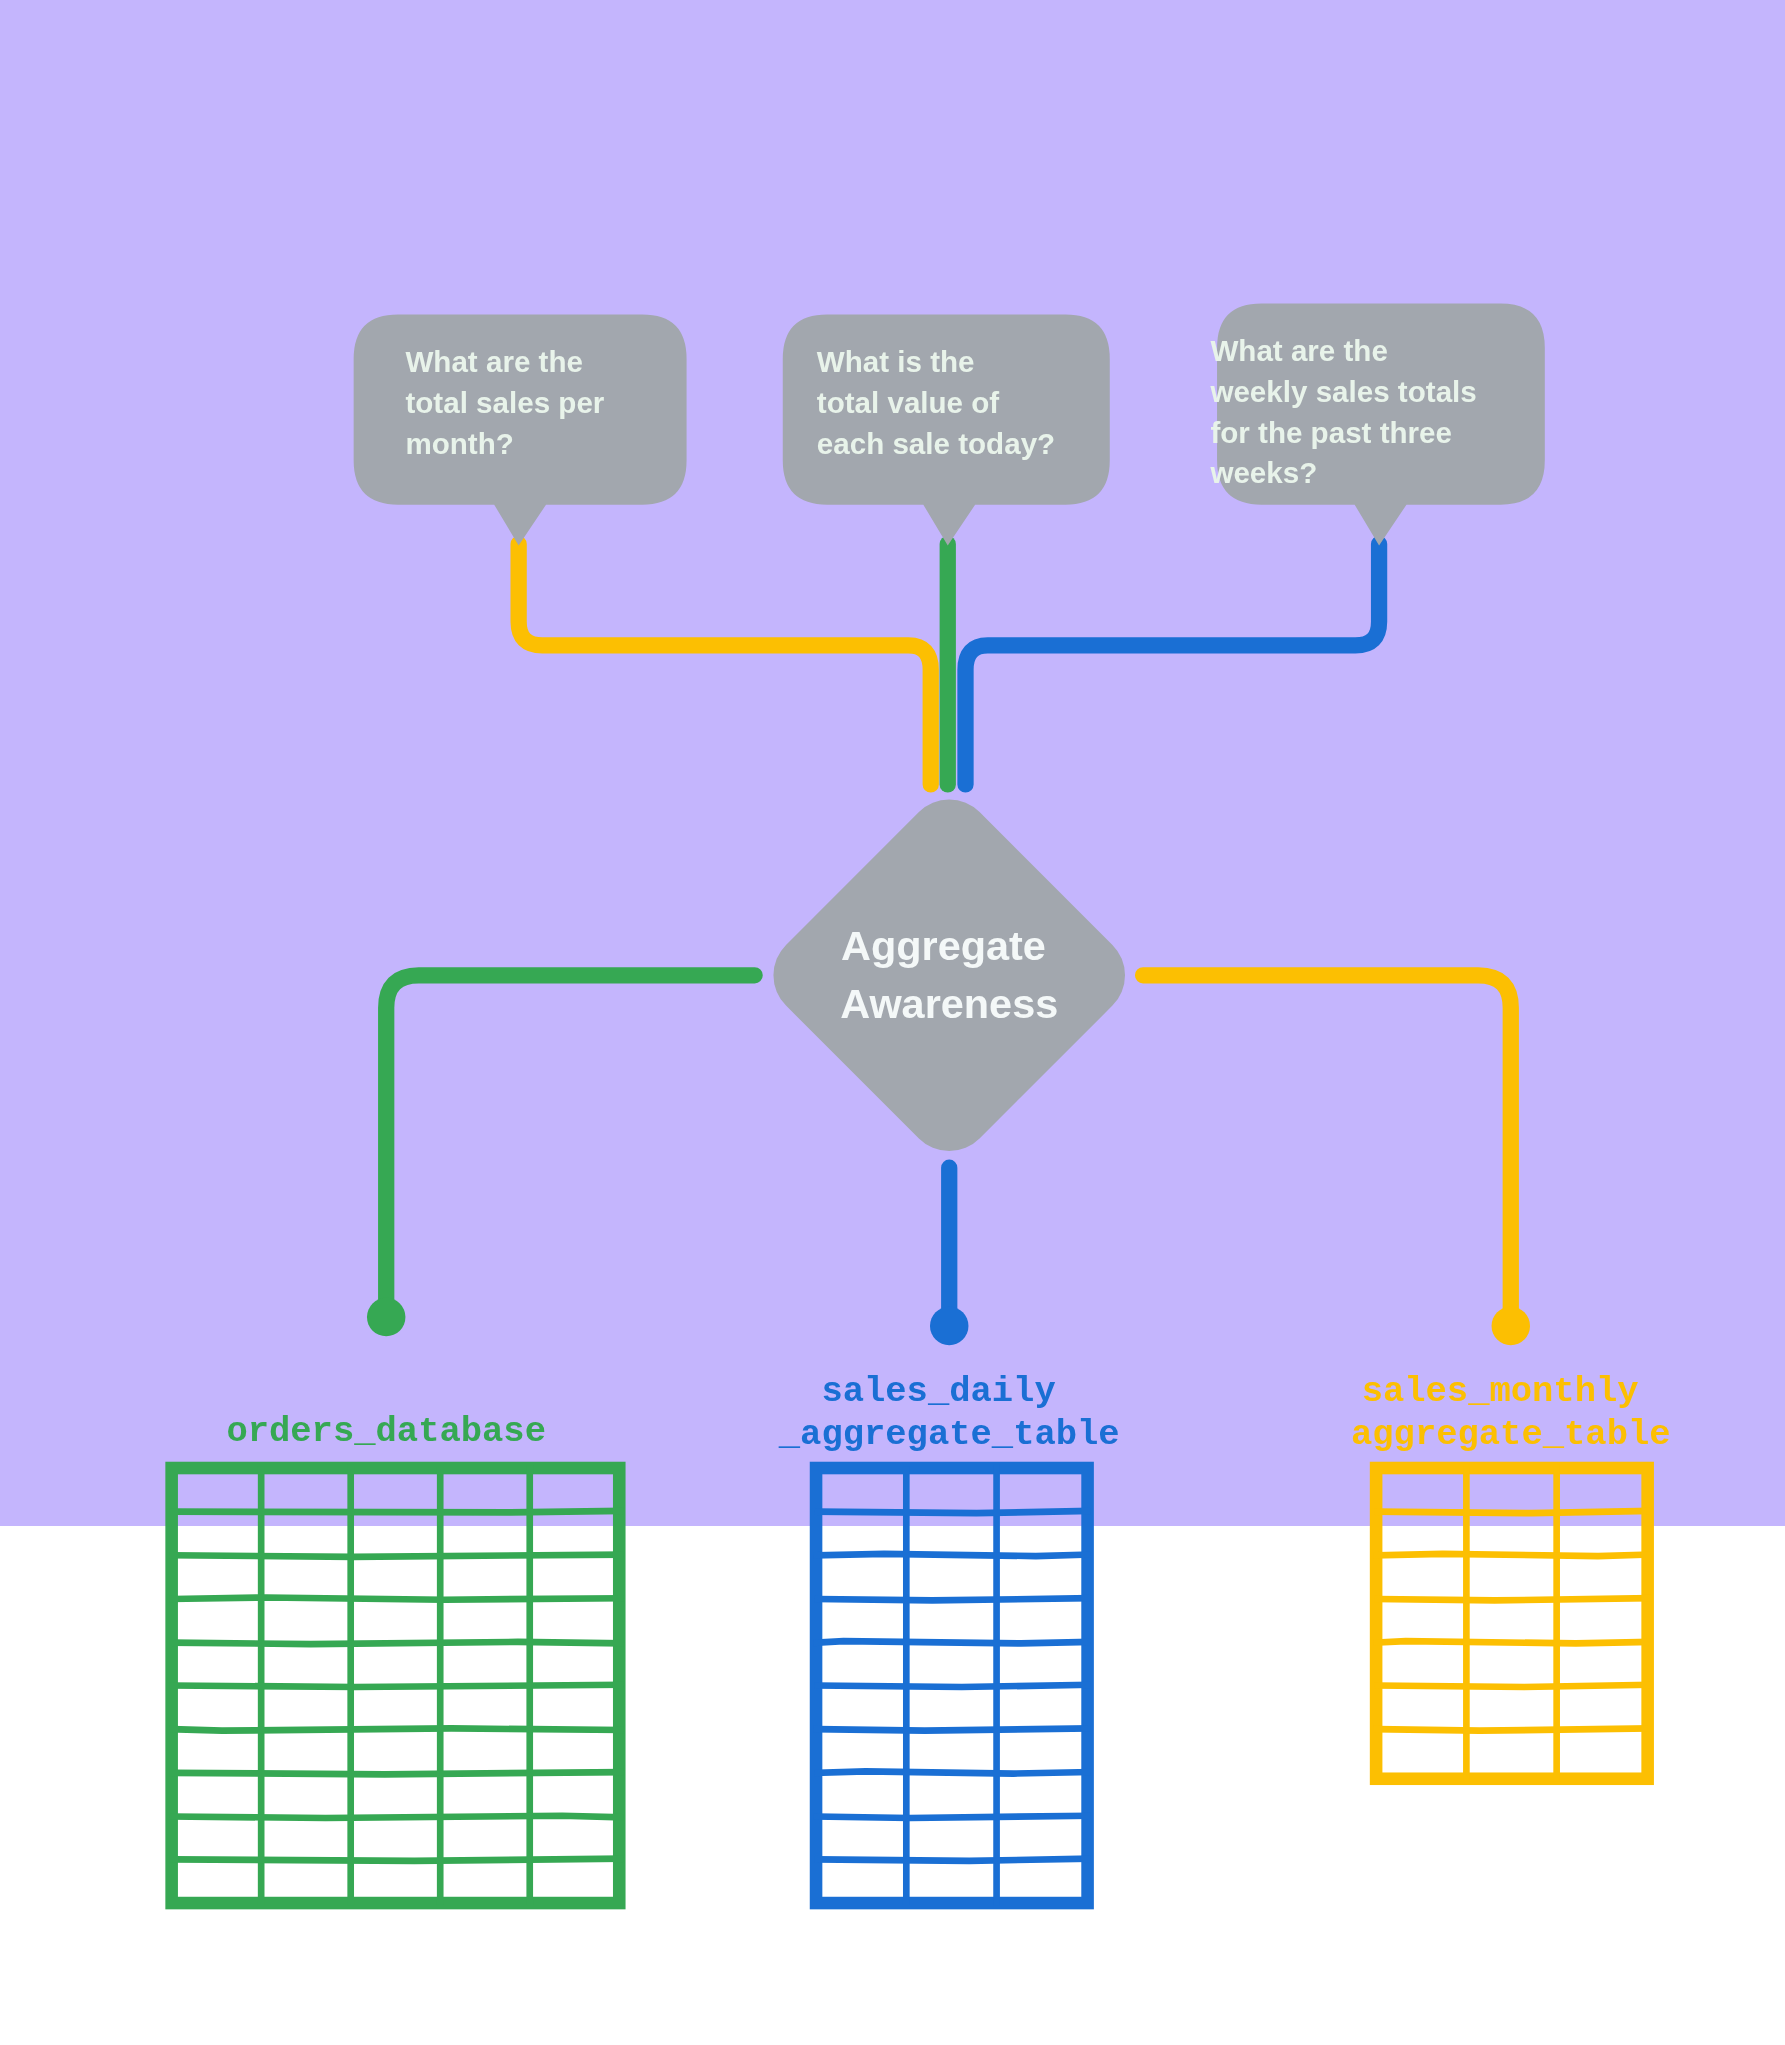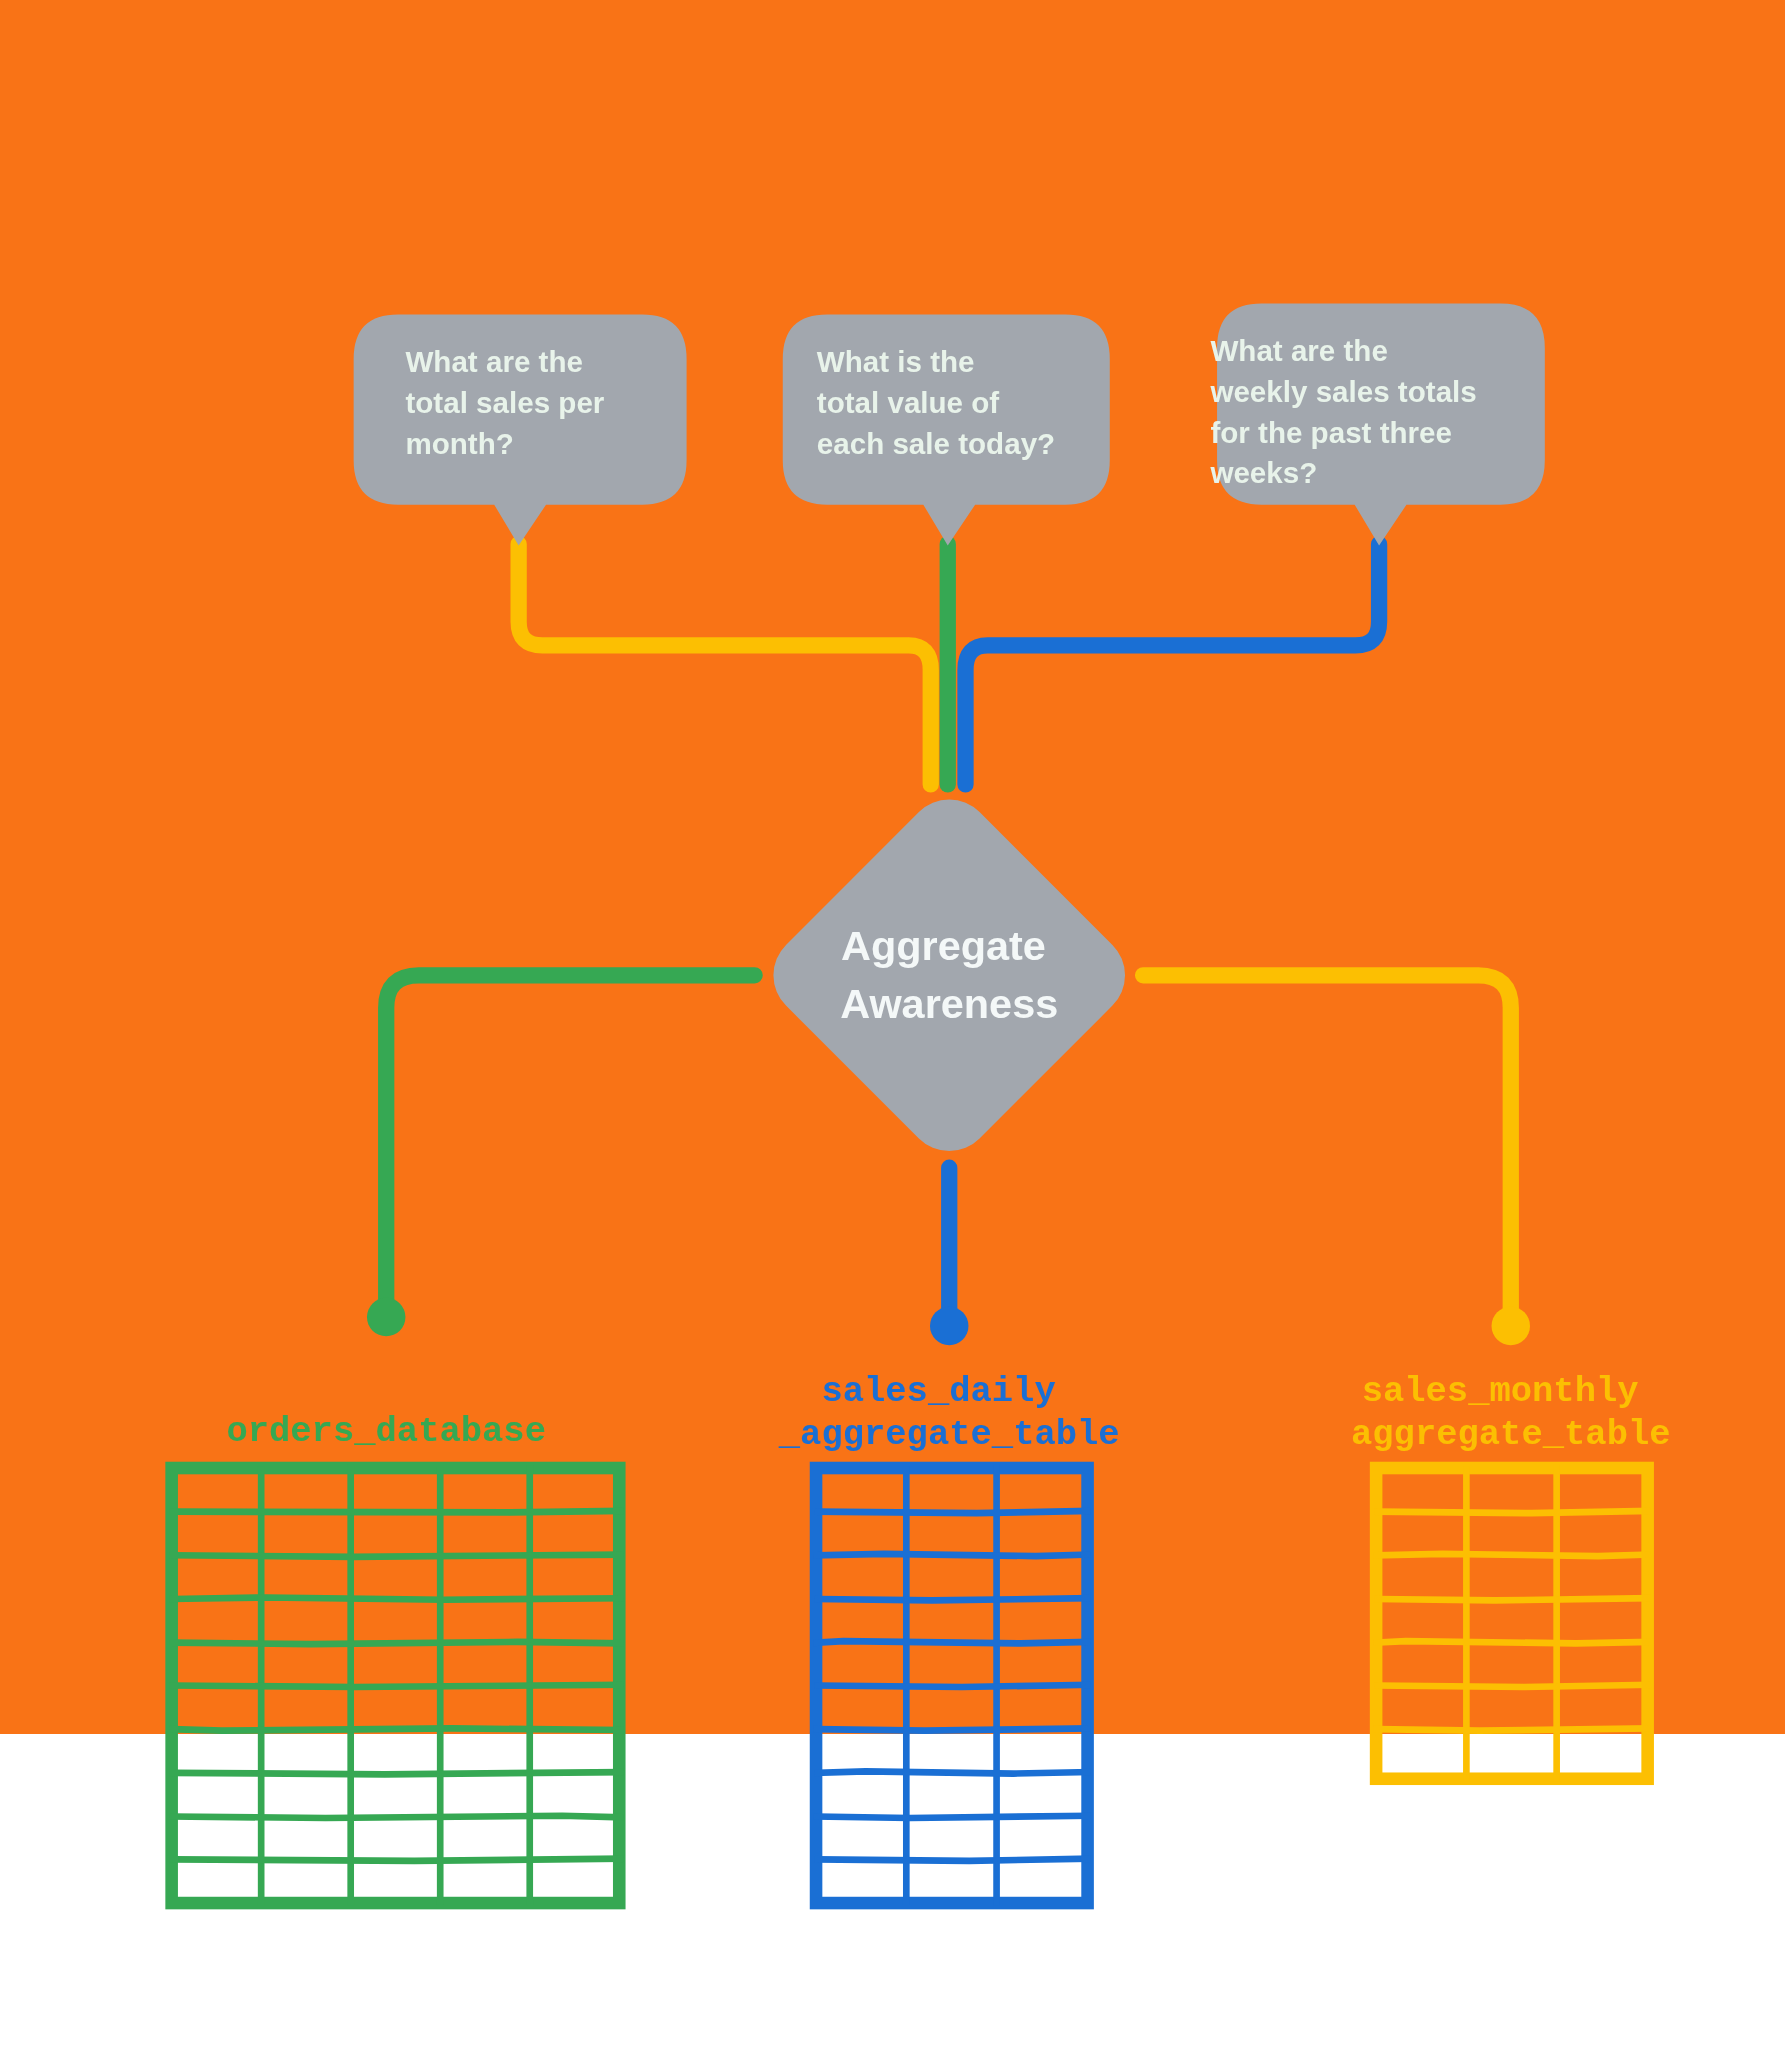--- a/index.html
+++ b/index.html
@@ -9,22 +9,22 @@
   }
   body {
     width: 1786px;
     height: 2046px;
     font-family: "Liberation Sans", sans-serif;
     overflow: hidden;
   }
   #diagram-root {
     position: relative;
     width: 1786px;
-    height: 1734px;
-    background: #f97316;
+    height: 1526px;
+    background: #c4b5fd;
   }
   #diagram-svg {
     position: absolute;
     inset: 0;
     width: 1786px;
     height: 2046px;
     display: block;
   }
   .bubble-text {
     font-family: "Liberation Sans", sans-serif;

